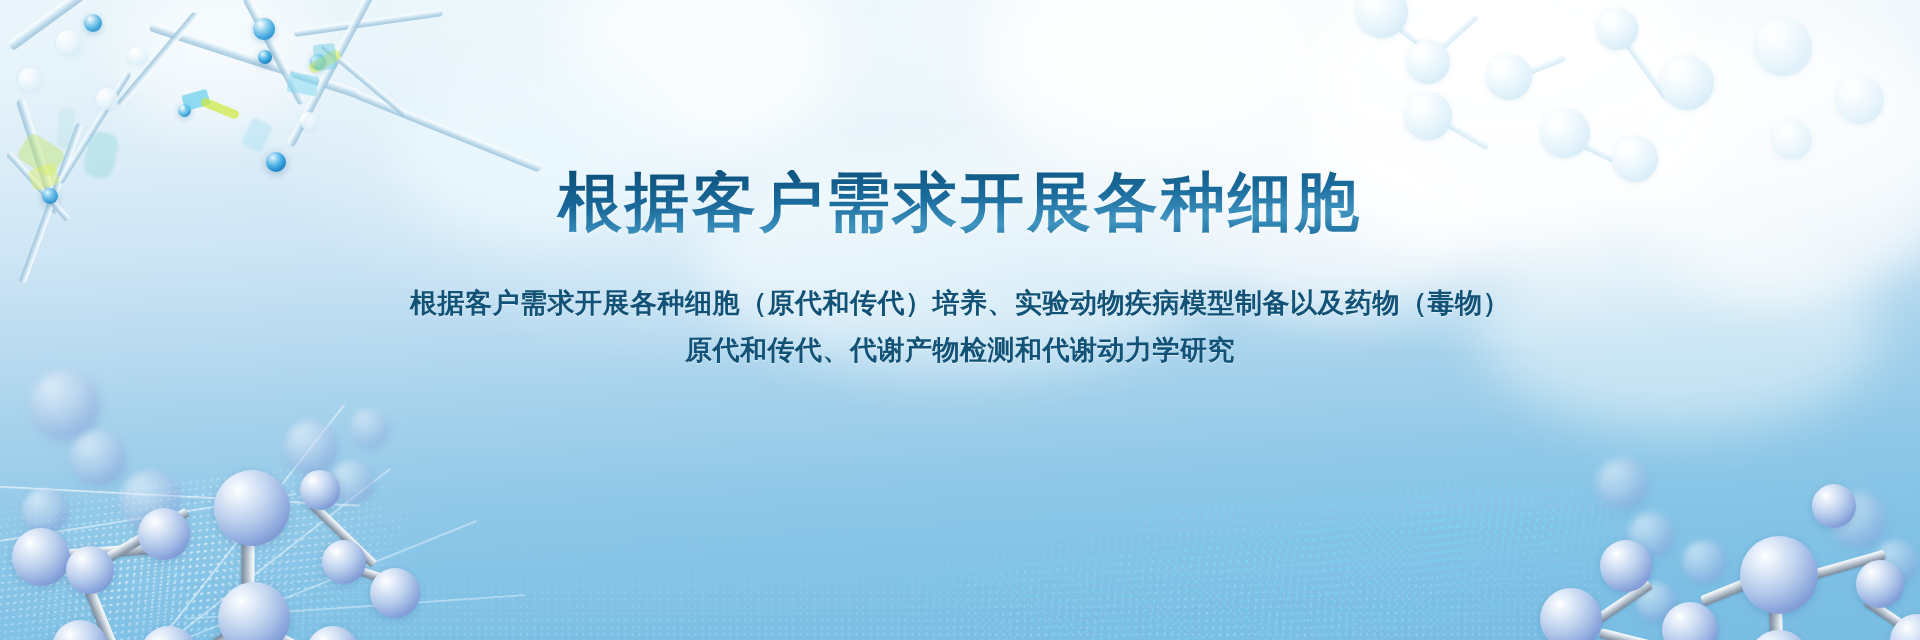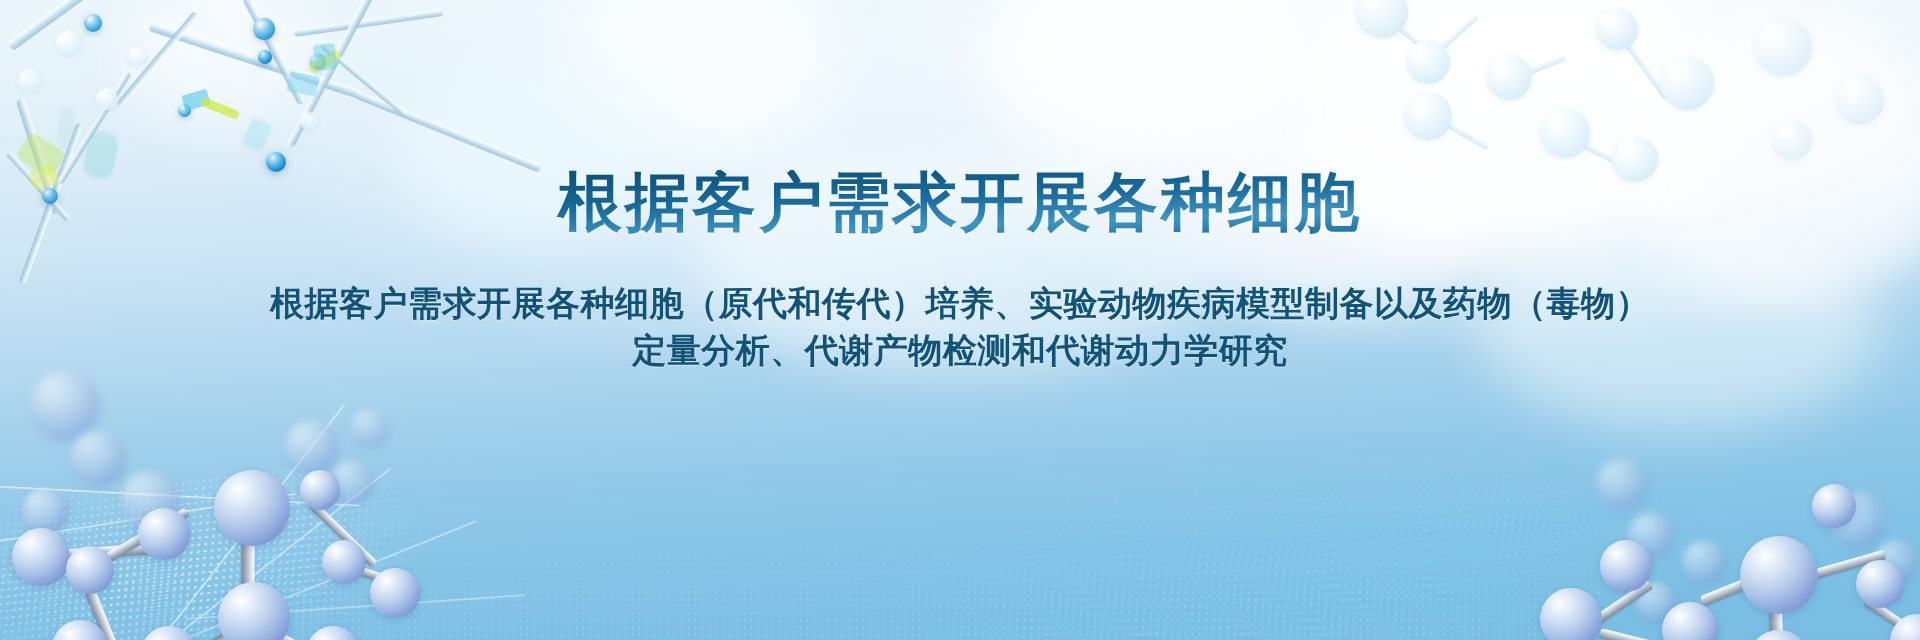--- a/index.html
+++ b/index.html
@@ -127,21 +127,21 @@
     background-clip:text;
     color:transparent;
     -webkit-text-fill-color:transparent;
     text-shadow:none;
     filter:drop-shadow(0 2px 2px rgba(255,255,255,0.55));
     white-space:nowrap;
   }
   #subtitle{
     position:absolute;left:0;right:0;top:280px;
     color:#115276;
-    font-size:34px;
+    font-size:27px;
     line-height:47px;
     font-weight:bold;
     letter-spacing:0.5px;
     text-shadow:0 1px 1px rgba(255,255,255,0.5);
   }
   #subtitle div{white-space:nowrap;}
 </style>
 </head>
 <body>
 
@@ -307,17 +307,17 @@
     <div class="atom" style="left:1748px;top:630px;width:62px;height:62px;"></div>
     <div class="atom" style="left:1856px;top:560px;width:48px;height:48px;"></div>
     <div class="atom" style="left:1890px;top:614px;width:54px;height:54px;"></div>
     <div class="atom" style="left:1812px;top:484px;width:44px;height:44px;"></div>
   </div>
 
   <div id="textblock">
     <div id="title">根据客户需求开展各种细胞</div>
     <div id="subtitle">
       <div>根据客户需求开展各种细胞（原代和传代）培养、实验动物疾病模型制备以及药物（毒物）</div>
-      <div>定量分析、代谢产物检测和代谢动力学研究</div>
+      <div>原代和传代、代谢产物检测和代谢动力学研究</div>
     </div>
   </div>
 
 </div>
 
 </body></html>

